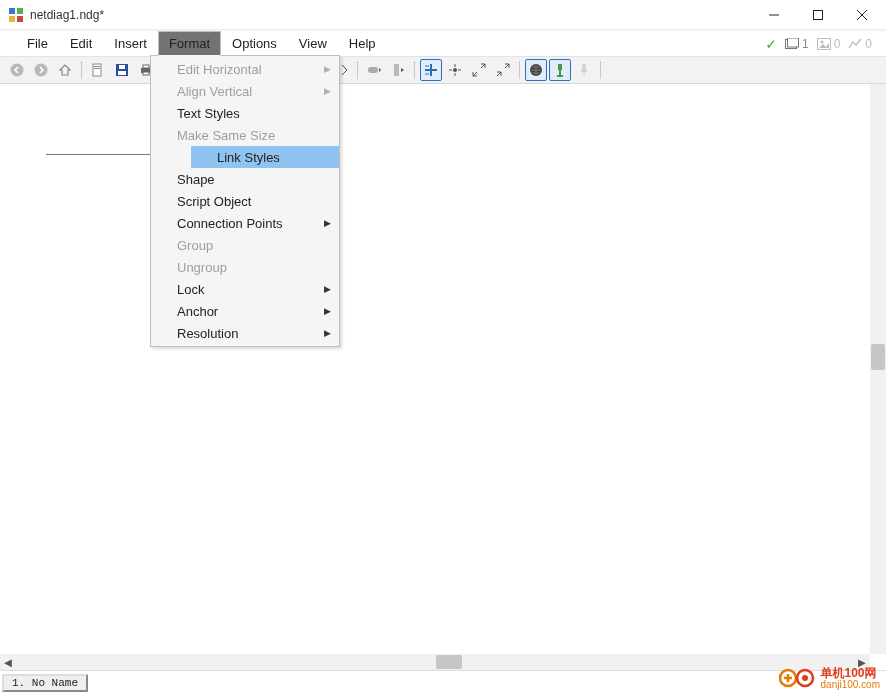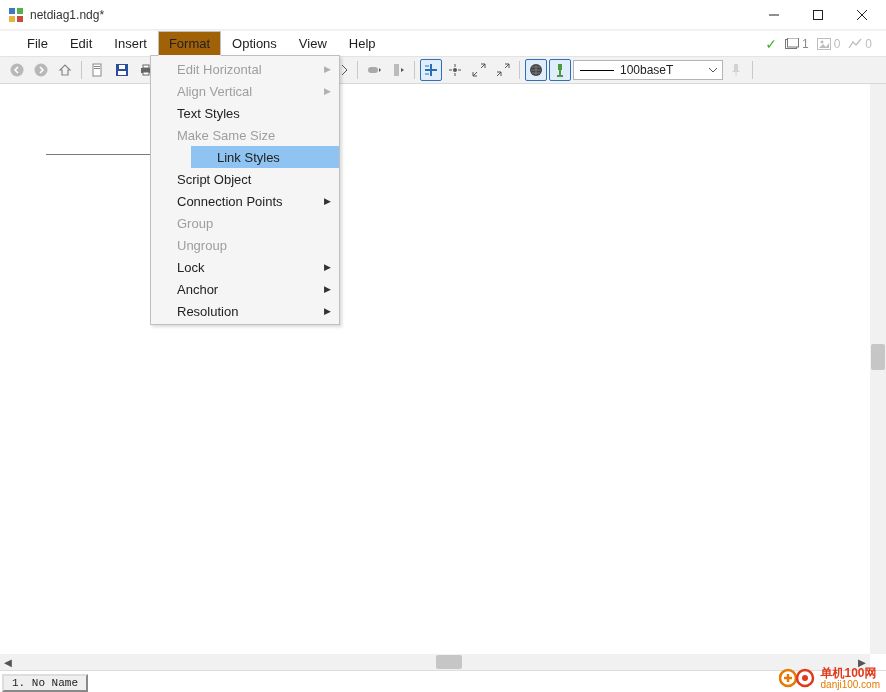--- a/index.html
+++ b/index.html
@@ -7,21 +7,21 @@
 
 .titlebar { height:30px; background:#fff; display:flex; align-items:center; padding:3px 2px; border-bottom:1px solid #eee; }
 .titlebar .app-icon { width:16px; height:16px; margin:0 6px; display:flex; align-items:center; justify-content:center; }
 .titlebar .title { flex:0 0 auto; font-size:12px; color:#333; }
 .titlebar .spacer { flex:1; }
 .win-btn { width:44px; height:30px; display:flex; align-items:center; justify-content:center; color:#222; }
 .win-btn svg { width:10px; height:10px; }
 
 .menubar { height:26px; background:#fff; display:flex; align-items:stretch; padding-left:16px; border-top:1px solid #f4f4f4; position:relative; }
 .menu-item { padding:0 11px; display:flex; align-items:center; font-size:13px; color:#222; }
-.menu-item.open { border:1px solid #bfbfbf; border-bottom:1px solid #f5f5f5; background:#a16207; padding:0 10px; z-index:20; position:relative; }
+.menu-item.open { border:1px solid #bfbfbf; border-bottom:1px solid #f5f5f5; background:#737373; padding:0 10px; z-index:20; position:relative; }
 .menu-spacer { flex:1; }
 .menu-right { display:flex; align-items:center; gap:8px; padding-right:14px; color:#8a8a8a; font-size:12px; }
 .menu-right .chk { color:#3eab2a; font-size:14px; }
 .menu-right .ind { display:flex; align-items:center; gap:3px; }
 .menu-right svg { width:14px; height:12px; }
 
 .toolbar { height:28px; background:#f2f2f2; border-top:1px solid #e3e3e3; border-bottom:1px solid #d8d8d8; display:flex; align-items:center; padding:0 6px; gap:2px; }
 .tb-btn { width:22px; height:22px; display:flex; align-items:center; justify-content:center; border:1px solid transparent; border-radius:2px; }
 .tb-btn.sel { border:1px solid #2f6fb8; background:#e0eefb; }
 .tb-btn svg { width:16px; height:16px; }
@@ -254,27 +254,20 @@
         <path d="M3 8 H13 M8 3 V13 M4 5 L12 5 M4 11 L12 11" stroke="#999" stroke-width="0.6"></path>
       </svg>
     </div>
   <div class="tb-btn sel">
       <svg viewBox="0 0 16 16">
         <rect x="6" y="2" width="4" height="6" fill="#4a9b3d"></rect>
         <line x1="8" y1="8" x2="8" y2="14" stroke="#4a9b3d" stroke-width="2"></line>
         <line x1="5" y1="14" x2="11" y2="14" stroke="#4a9b3d" stroke-width="2"></line>
       </svg>
     </div>
-  <div class="tb-combo">
-    <span class="line"></span>
-    <span>100baseT</span>
-    <svg class="caret" viewBox="0 0 10 10">
-        <path d="M1 3 L5 7 L9 3" fill="none" stroke="#555"></path>
-      </svg>
-  </div>
   <div class="tb-btn" style="opacity:.35">
       <svg viewBox="0 0 16 16">
         <path d="M6 2 L10 2 L10 8 L12 10 L4 10 L6 8 Z" fill="#999"></path>
         <line x1="8" y1="10" x2="8" y2="14" stroke="#999"></line>
       </svg>
     </div>
   <div class="tb-sep"></div>
 </div>
 
 <div class="canvas-area">
@@ -305,20 +298,23 @@
       <span class="arrow">▶</span>
     </div>
     <div class="dd-item">
       <span>Text Styles</span>
     </div>
     <div class="dd-item disabled">
       <span>Make Same Size</span>
     </div>
     <div class="dd-item highlight">
       <span>Link Styles</span>
+    </div>
+    <div class="dd-item">
+      <span>Shape</span>
     </div>
     <div class="dd-item">
       <span>Script Object</span>
     </div>
     <div class="dd-item">
       <span>Connection Points</span>
       <span class="arrow">▶</span>
     </div>
     <div class="dd-item disabled">
       <span>Group</span>

